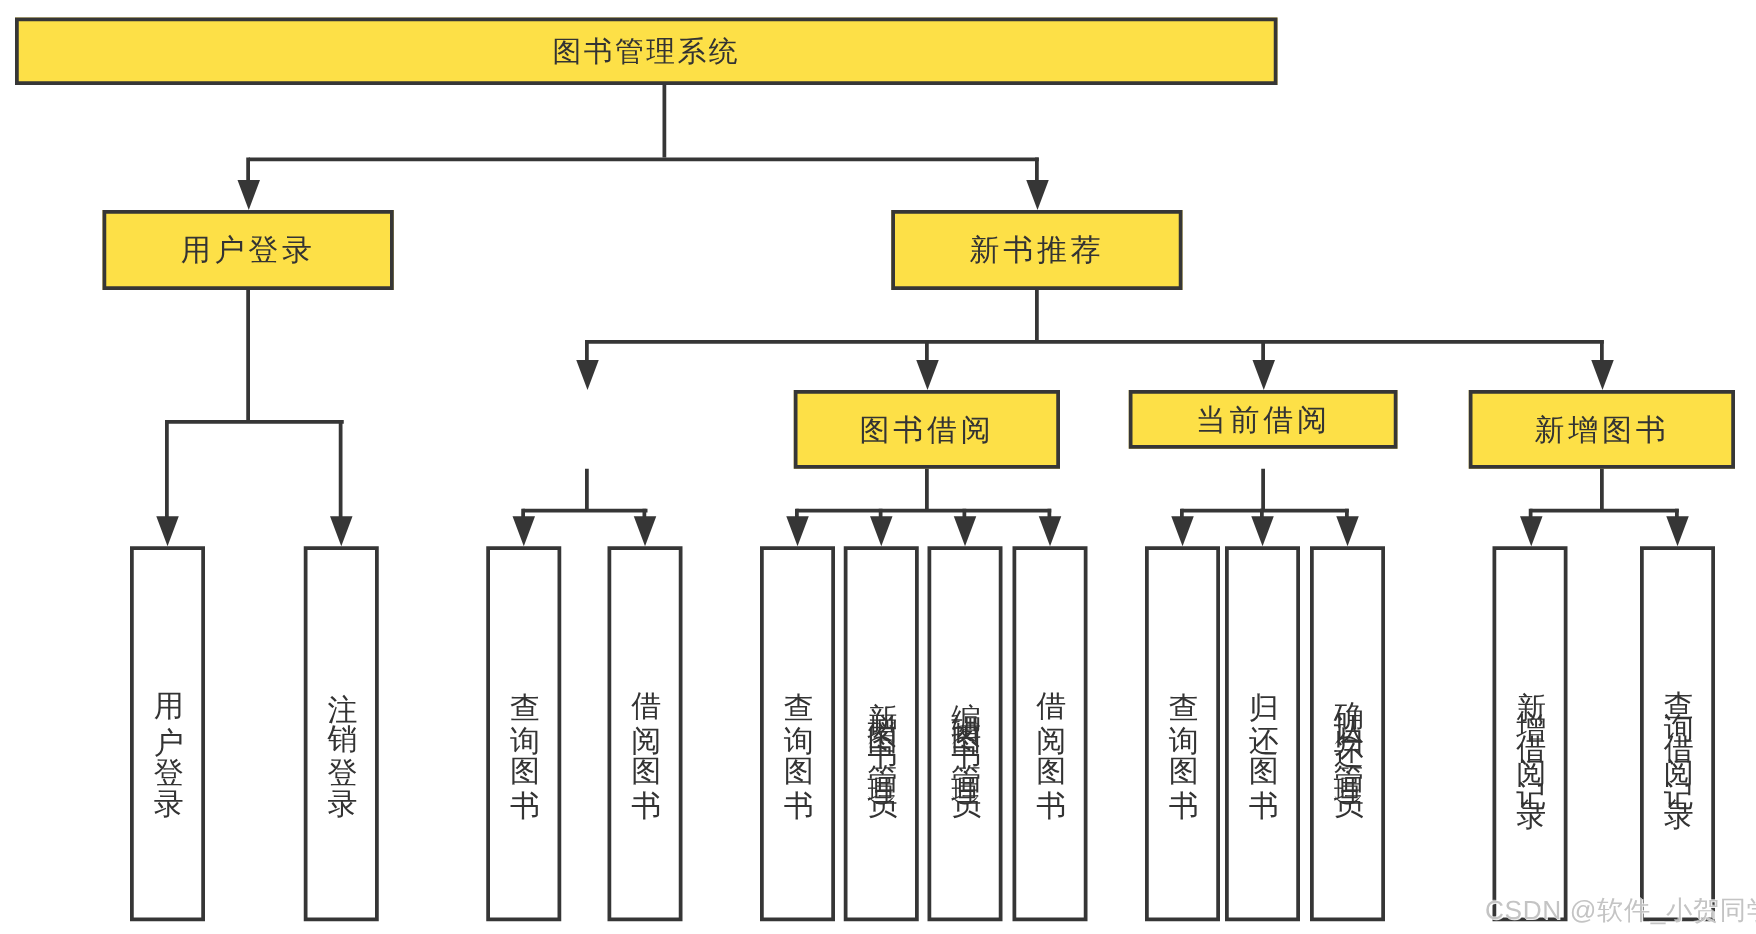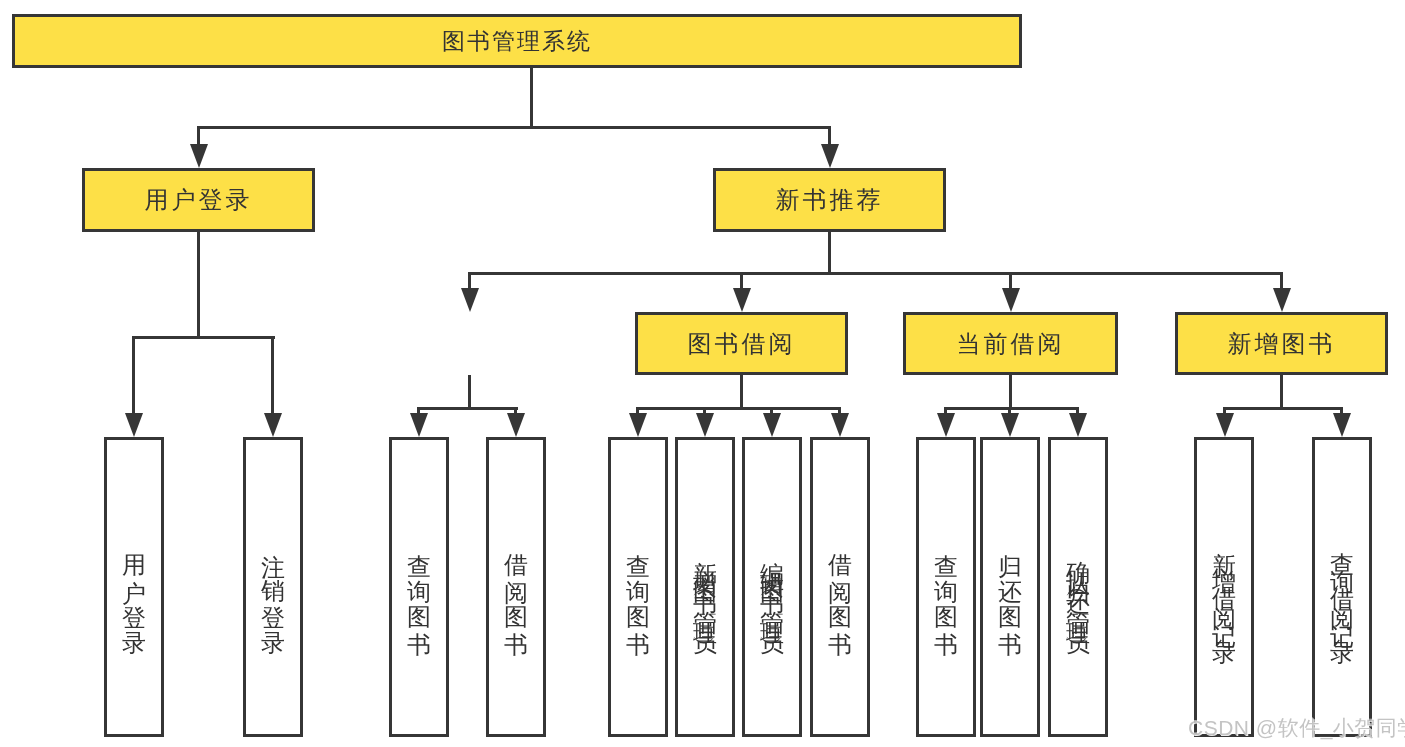--- a/index.html
+++ b/index.html
@@ -62,21 +62,21 @@
   <div class="vl" style="left:740px;top:272px;height:18px;"></div>
   <div class="arr" style="left:733px;top:288px;"></div>
   <div class="vl" style="left:1009px;top:272px;height:18px;"></div>
   <div class="arr" style="left:1002px;top:288px;"></div>
   <div class="vl" style="left:1280px;top:272px;height:18px;"></div>
   <div class="arr" style="left:1273px;top:288px;"></div>
 
   <div class="box" style="left:635px;top:312px;width:213px;height:63px;">
     <span>图书借阅</span>
   </div>
-  <div class="box" style="left:903px;top:312px;width:215px;height:63px;">
+  <div class="box" style="left:903px;top:312px;width:215px;height:47px;">
     <span>当前借阅</span>
   </div>
   <div class="box" style="left:1175px;top:312px;width:213px;height:63px;">
     <span>新增图书</span>
   </div>
 
   <div class="vl" style="left:468px;top:375px;height:34px;"></div>
   <div class="hl" style="left:418px;top:407px;width:100px;"></div>
   <div class="vl" style="left:417px;top:407px;height:8px;"></div>
   <div class="arr" style="left:410px;top:413px;"></div>

